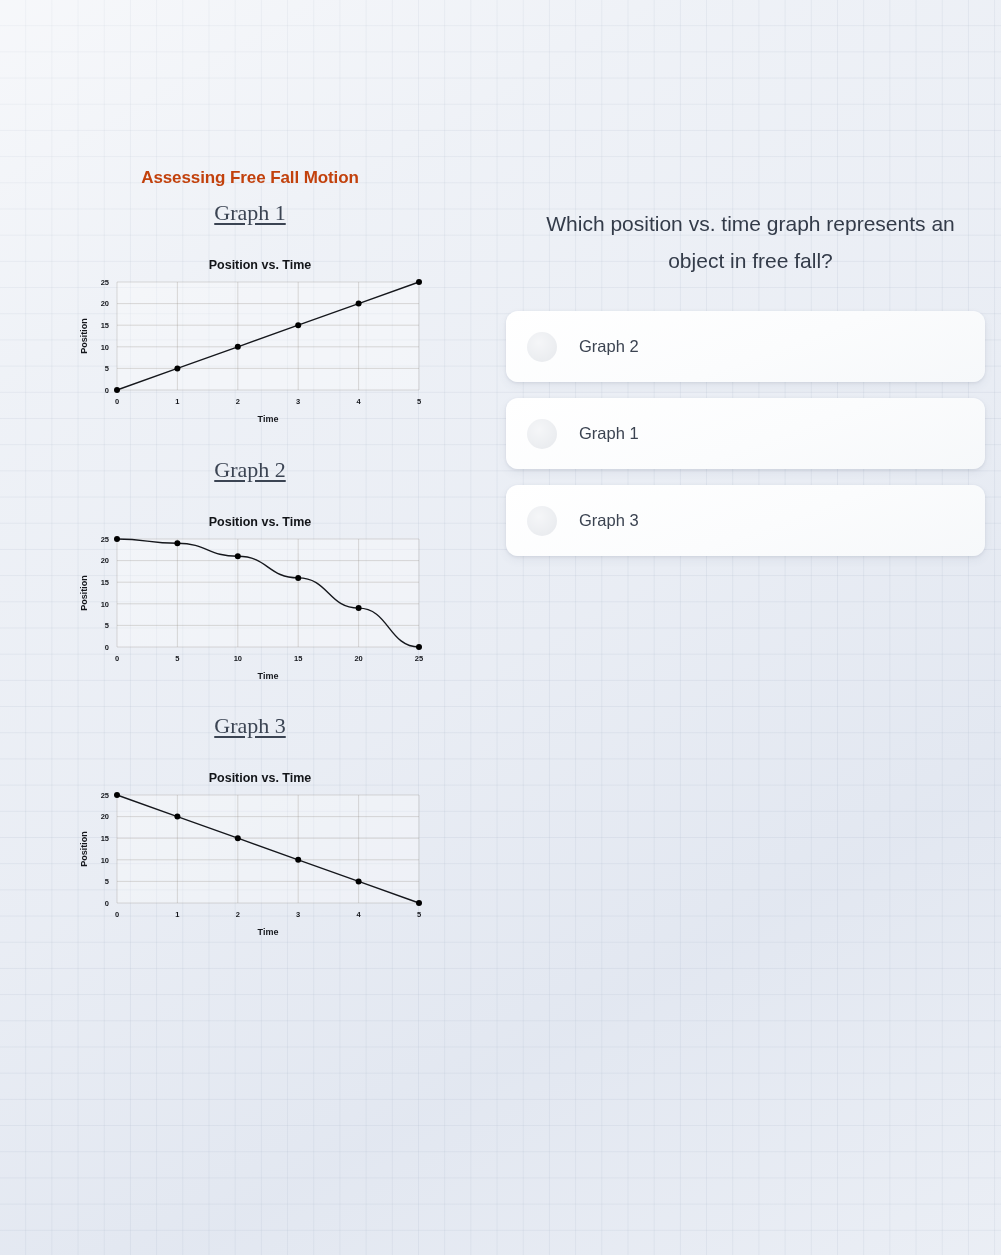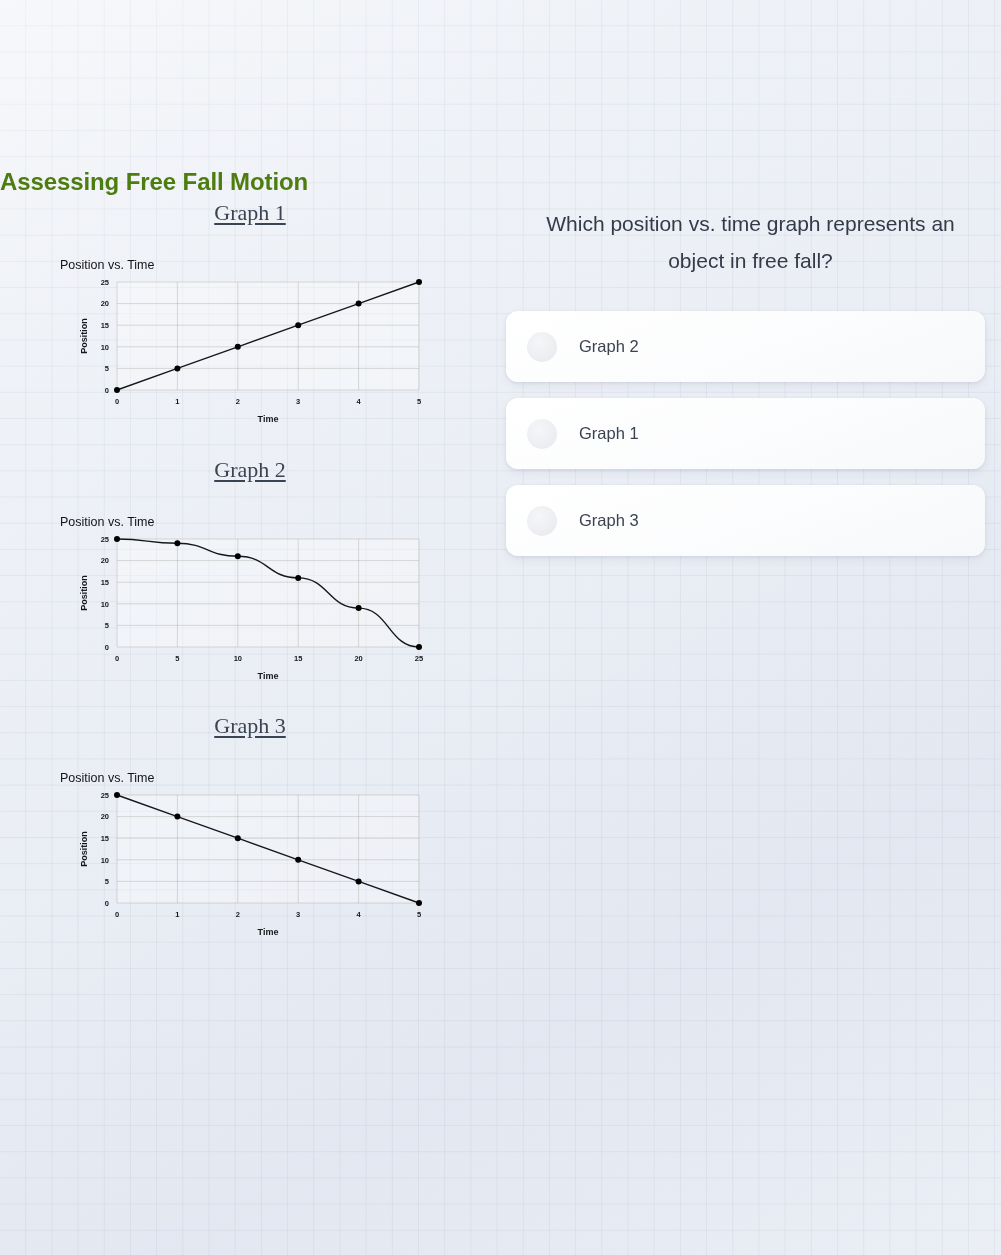--- a/index.html
+++ b/index.html
@@ -44,23 +44,24 @@
     left: 0;
     top: 0;
     width: 500px;
     height: 1255px;
   }
   #page-title {
     position: absolute;
     left: 0;
     top: 168px;
     width: 500px;
-    font-size: 24px;
+    text-align: center;
+    font-size: 17px;
     font-weight: 600;
-    color: #4d7c0f;
+    color: #c2410c;
     letter-spacing: -0.1px;
   }
   .graph-link {
     position: absolute;
     width: 500px;
     text-align: center;
     font-family: "Liberation Serif", serif;
     font-size: 22px;
     color: #3b4453;
   }
@@ -80,22 +81,23 @@
   }
   #figure-1 { top: 248px; }
   #figure-2 { top: 505px; }
   #figure-3 { top: 761px; }
 
   .fig-title {
     position: absolute;
     left: 0;
     top: 10px;
     width: 400px;
+    text-align: center;
     font-size: 12.5px;
-    font-weight: normal;
+    font-weight: bold;
     color: #121418;
   }
   .fig-svg {
     position: absolute;
     left: 0;
     top: 22px;
   }
   .tick-label {
     font-size: 7.5px;
     font-weight: bold;

